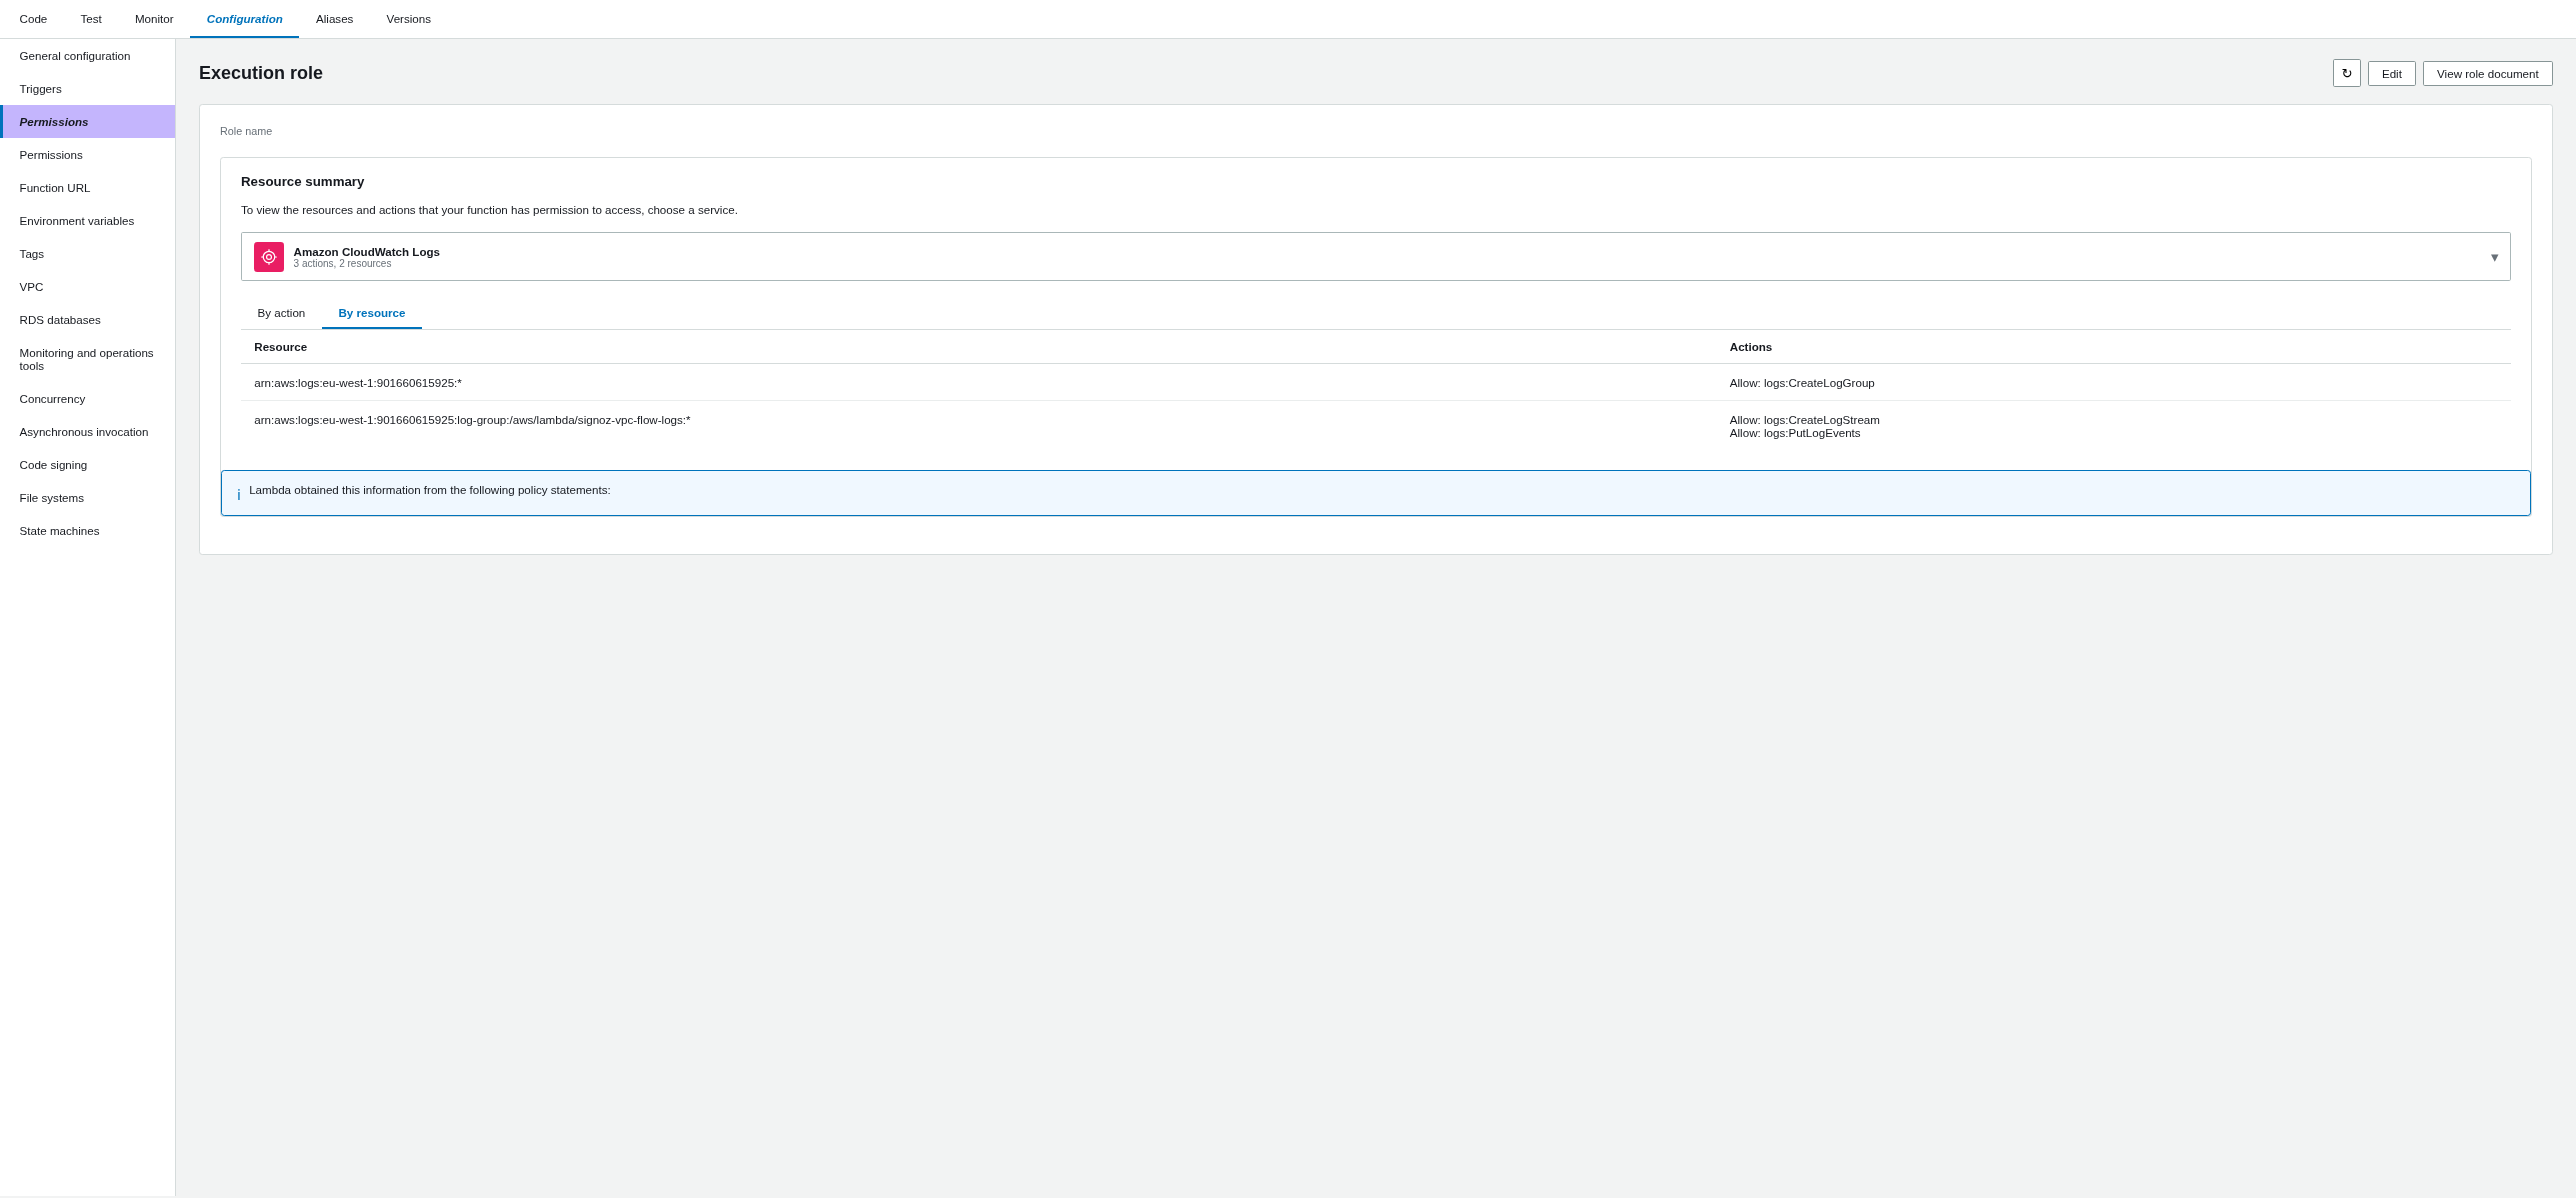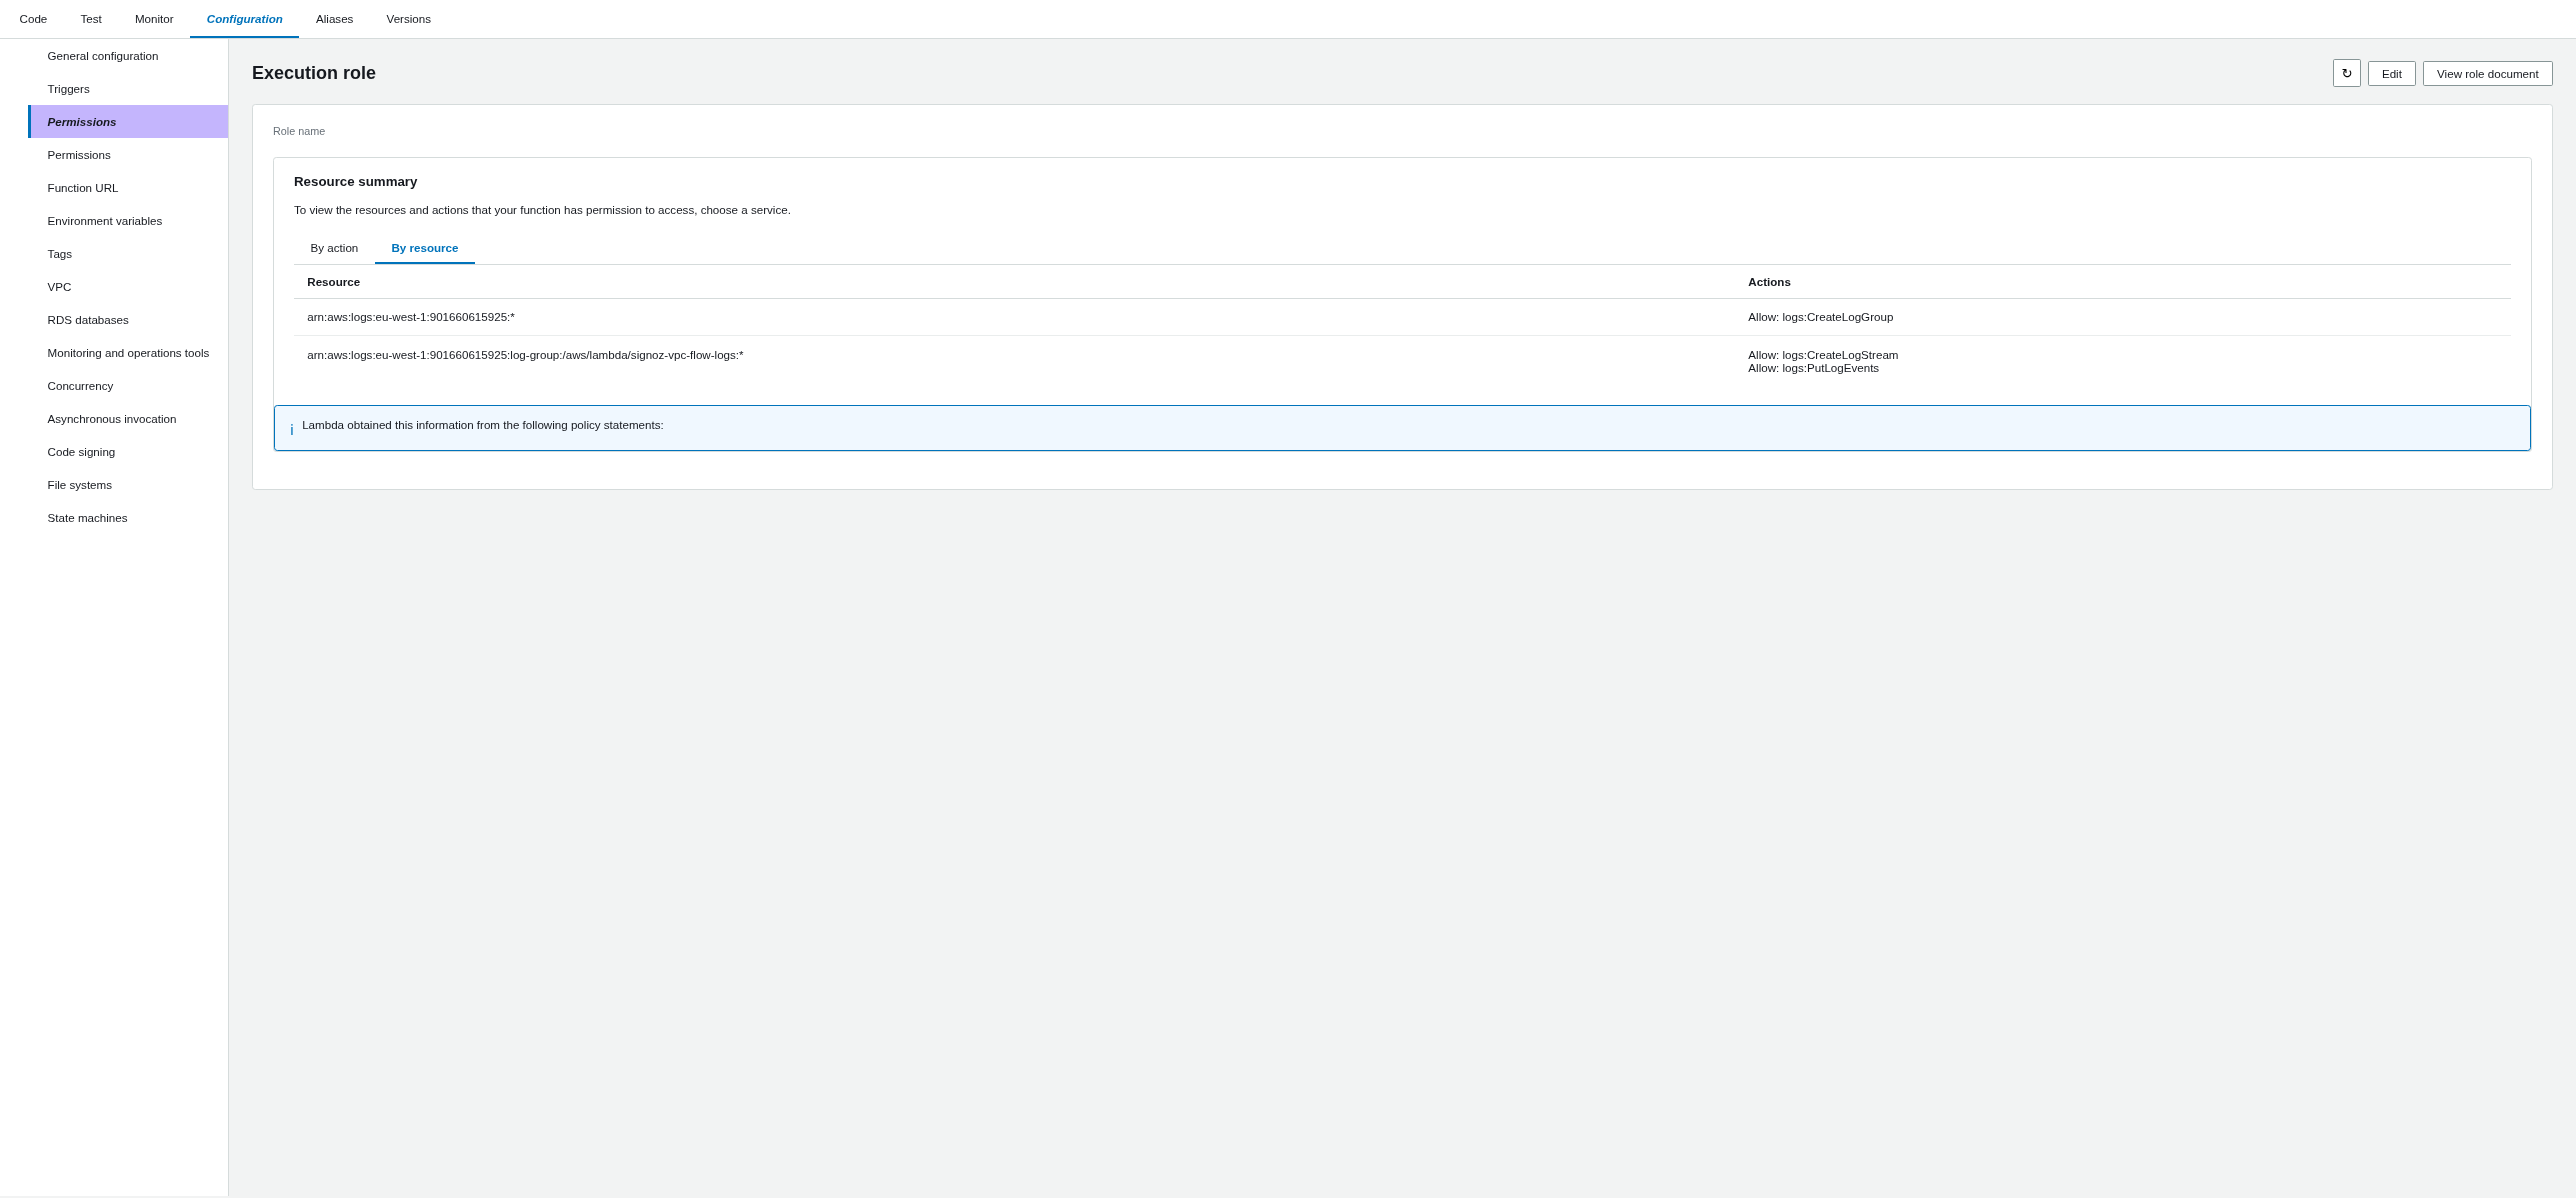--- a/index.html
+++ b/index.html
@@ -34,25 +34,24 @@
     }
 
     
     .layout {
       display: flex;
       min-height: calc(100vh - 41px);
     }
 
     
     .sidebar {
-      width: 229px;
+      width: 176px;
       background: #fff;
       border-right: 0.8px solid #d5dbdb;
       flex-shrink: 0;
-      padding-left: 28px;
     }
     .sidebar-item {
       display: block;
       padding: 10px 16.6px;
       font-size: 11.6px;
       color: #16191f;
       cursor: pointer;
       border-left: 3.3px solid transparent;
       text-decoration: none;
     }
@@ -315,20 +314,39 @@
     </div>
 
     <div class="card">
       <div class="role-label">Role name</div>
 
       <div class="resource-summary-card" style="margin-top: 20px; border-radius: 3.3px;">
         <div class="resource-summary-inner">
           <div class="resource-summary-title">Resource summary</div>
           <div class="resource-summary-desc">To view the resources and actions that your function has permission to access, choose a service.</div>
 
+          <div class="service-dropdown">
+            <div class="service-dropdown-left">
+              <div class="service-icon">
+                <svg width="18" height="18" viewBox="0 0 22 22" fill="none" xmlns="http://www.w3.org/2000/svg">
+                  <circle cx="11" cy="11" r="7" stroke="white" stroke-width="1.5" fill="none"></circle>
+                  <circle cx="11" cy="11" r="3" stroke="white" stroke-width="1.5" fill="none"></circle>
+                  <line x1="11" y1="4" x2="11" y2="2" stroke="white" stroke-width="1.5" stroke-linecap="round"></line>
+                  <line x1="11" y1="20" x2="11" y2="18" stroke="white" stroke-width="1.5" stroke-linecap="round"></line>
+                  <line x1="4" y1="11" x2="2" y2="11" stroke="white" stroke-width="1.5" stroke-linecap="round"></line>
+                  <line x1="20" y1="11" x2="18" y2="11" stroke="white" stroke-width="1.5" stroke-linecap="round"></line>
+                </svg>
+              </div>
+              <div>
+                <div class="service-name">Amazon CloudWatch Logs</div>
+                <div class="service-meta">3 actions, 2 resources</div>
+              </div>
+            </div>
+            <div class="chevron-down">▾</div>
+          </div>
 
           <div class="resource-tabs">
             <div class="resource-tab">By action</div>
             <div class="resource-tab active">By resource</div>
           </div>
 
           <table class="resource-table">
             <thead>
               <tr>
                 <th class="td-resource">Resource</th>

